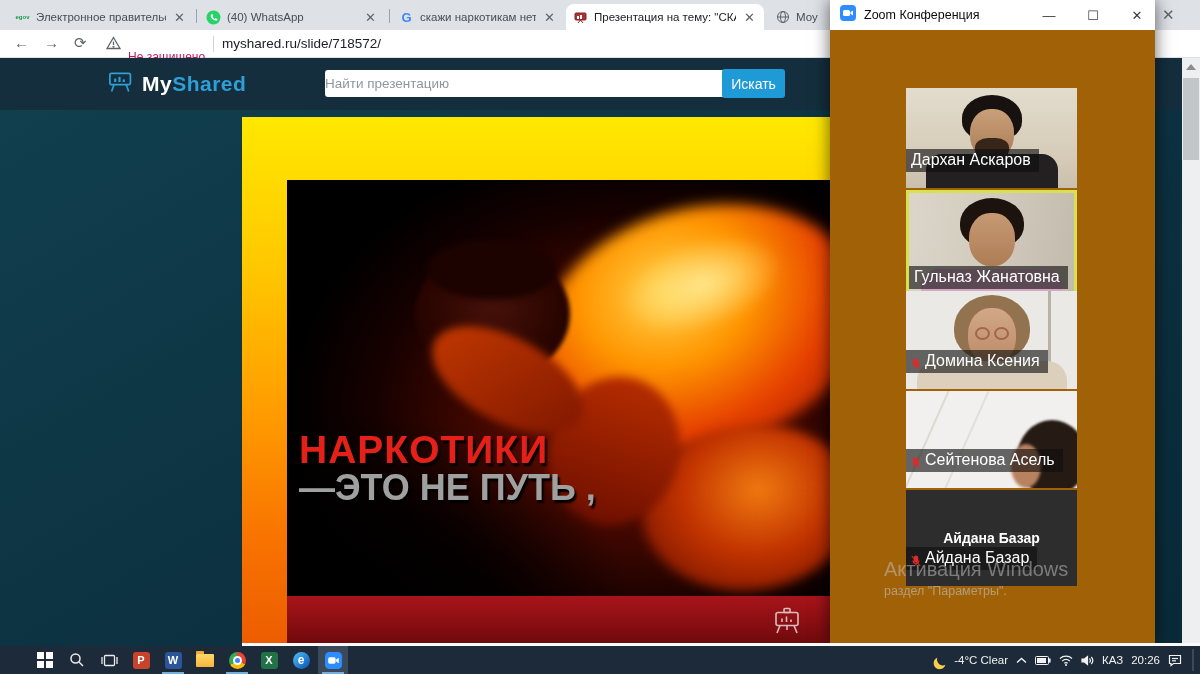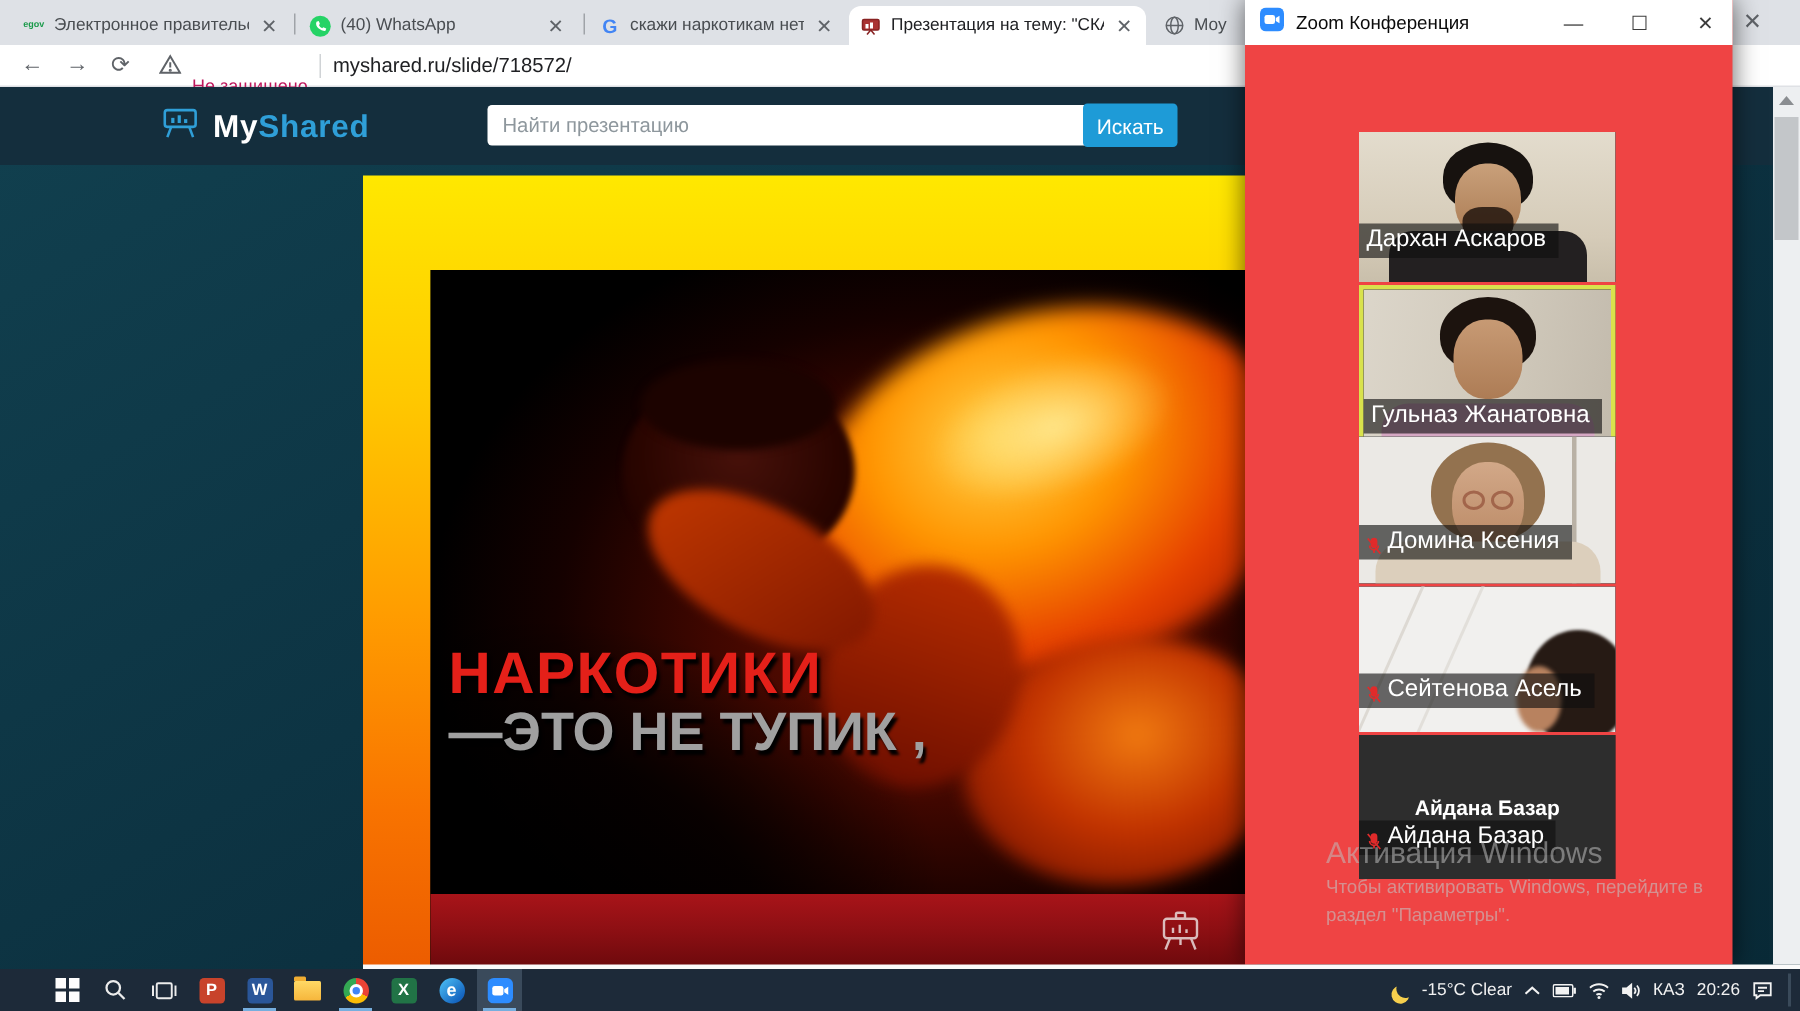--- a/index.html
+++ b/index.html
@@ -25,21 +25,21 @@
   #url-text{left:222px;top:6px;font-size:13.5px;color:#202124}
   #avatar{left:1147px;top:34px;width:19px;height:19px;border-radius:50%;background:repeating-linear-gradient(180deg,#4c4c4c 0 3px,#6e6e6e 3px 5px)}
   #menu-dots{left:1176px;top:34px;font-size:13px;color:#5f6368;letter-spacing:0}
 
   
   #page{left:0;top:58px;width:1200px;height:588px;background:linear-gradient(150deg,#11404f 0%,#0c3140 55%,#092a37 100%);overflow:hidden}
   #ms-header{left:0;top:0;width:1200px;height:52px;background:#142e3d}
   #ms-logo{left:108px;top:12px;display:flex;align-items:center;gap:8px}
   #ms-logo .logo-text{font-size:21px;font-weight:bold;color:#fff;letter-spacing:.5px}
   #ms-logo .logo-text b{color:#2f9fd8}
-  #ms-search{left:325px;top:12px;width:404px;height:27px;border:none;border-radius:3px;padding:0 10px;font-size:13.5px;font-family:"Liberation Sans",sans-serif;color:#333;background:#fff}
+  #ms-search{left:325px;top:12px;width:404px;height:27px;border:none;border-radius:3px;padding:0 0;font-size:13.5px;font-family:"Liberation Sans",sans-serif;color:#333;background:#fff}
   #ms-search::placeholder{color:#8e979d}
   #ms-search-btn{left:722px;top:11px;width:63px;height:29px;background:#1e9bd7;border:none;border-radius:3px;color:#fff;font-size:14px;font-family:"Liberation Sans",sans-serif;display:flex;align-items:center;justify-content:center;cursor:pointer}
 
   
   #slide{left:242px;top:59px;width:596px;height:529px;background:linear-gradient(180deg,#ffe800 0%,#ffc800 28%,#ff9d00 55%,#f87300 80%,#ec5c00 100%)}
   #photo{left:45px;top:63px;width:551px;height:466px;background:#000;overflow:hidden}
   #photo .glow{left:0;top:0;width:100%;height:100%;background:radial-gradient(ellipse 62% 58% at 62% 50%,#701000 0%,#400700 45%,#150100 75%,#000 100%)}
   .blob{position:absolute;border-radius:50%}
   #b-back{left:250px;top:28px;width:330px;height:238px;transform:rotate(-15deg);background:radial-gradient(ellipse at 42% 32%,#ffd24a 0%,#ff9500 32%,#e64000 62%,#8a1000 100%);filter:blur(7px)}
   #b-hl{left:330px;top:60px;width:170px;height:90px;transform:rotate(-18deg);background:radial-gradient(#ffe68a 0%,rgba(255,180,40,0) 70%);filter:blur(5px)}
@@ -57,21 +57,21 @@
   #redband svg{position:absolute;right:36px;top:10px;opacity:.85}
 
   
   #scrollbar{left:1182px;top:0;width:18px;height:585px;background:#edeff1}
   #scroll-up{left:4px;top:6px;width:0;height:0;border-left:5px solid transparent;border-right:5px solid transparent;border-bottom:6px solid #8a8d91}
   #scroll-thumb{left:1px;top:20px;width:16px;height:82px;background:#c3c6c9}
 
   #white-strip{left:242px;top:643px;width:958px;height:3px;background:#fafafa;z-index:40}
 
   
-  #zoomwin{left:830px;top:0;width:325px;height:643px;background:#ef4444;box-shadow:0 0 16px rgba(0,0,0,.6);z-index:30}
+  #zoomwin{left:830px;top:0;width:325px;height:643px;background:#a16207;box-shadow:0 0 16px rgba(0,0,0,.6);z-index:30}
   #zoom-titlebar{left:0;top:0;width:100%;height:30px;background:#fff;display:flex;align-items:center;padding-left:10px;gap:8px}
   #zoom-title{flex:1;font-size:12.5px;color:#0b0b0b}
   .zctl{width:36px;height:30px;display:flex;align-items:center;justify-content:center;font-size:13px;color:#3c3c3c}
   .tile{left:76px;width:171px;background:#222;overflow:hidden}
   .tile .ph{position:absolute;inset:0}
   .name-tag{position:absolute;left:0;bottom:16px;background:rgba(15,15,15,.62);color:#fff;font-size:16px;padding:2px 8px 3px 5px;display:flex;align-items:flex-end;gap:4px;white-space:nowrap}
   .pp{position:absolute}
   .v1 .ph{background:linear-gradient(180deg,#e3dccd 0%,#d5cbb8 70%,#c9bfab 100%)}
   .v1 .hair{left:50%;top:7px;transform:translateX(-50%);width:60px;height:46px;border-radius:50% 50% 42% 42%;background:#17120f}
   .v1 .face{left:50%;top:21px;transform:translateX(-50%);width:44px;height:50px;border-radius:46%;background:linear-gradient(#c9a07a,#aa7b53)}
@@ -214,21 +214,21 @@
         <div id="b-back" class="blob"></div>
         <div id="b-hl" class="blob"></div>
         <div id="b-knee" class="blob"></div>
         <div id="b-arm" class="blob"></div>
         <div id="b-head" class="blob"></div>
         <div id="b-hairtop" class="blob"></div>
         <div id="b-hands" class="blob"></div>
         <div id="b-shadow" class="abs"></div>
         <div id="poster-text" class="abs">
           <div class="l1">НАРКОТИКИ</div>
-          <div class="l2">—ЭТО НЕ ТУПИК ,</div>
+          <div class="l2">—ЭТО НЕ ПУТЬ ,</div>
         </div>
       </div>
       <div id="redband" class="abs">
         <svg width="30" height="30" viewBox="0 0 30 30" fill="none" stroke="#e9dada" stroke-width="1.6">
             <rect x="12" y="2.5" width="6" height="4" rx="1"></rect>
             <rect x="4" y="6.5" width="22" height="13" rx="2"></rect>
             <line x1="10" y1="16" x2="10" y2="12.5"></line>
             <line x1="14.5" y1="16" x2="14.5" y2="10.5"></line>
             <line x1="19" y1="16" x2="19" y2="13.5"></line>
             <line x1="8" y1="19.5" x2="5" y2="27"></line>
@@ -331,21 +331,20 @@
             <line x1="6" y1="10" x2="6" y2="12.5"></line>
             <line x1="1" y1="1" x2="11" y2="13"></line>
           </svg>
         <span>Айдана Базар</span>
       </div>
     </div>
   </div>
 
   <div id="activation" class="abs">
     <div class="a-title">Активация Windows</div>
-    <div class="a-line">Чтобы активировать Windows, перейдите в</div>
     <div class="a-line">раздел "Параметры".</div>
   </div>
 
   <div id="taskbar" class="abs">
     <div class="slot" style="left:30px">
       <span class="startgrid">
           <i></i>
           <i></i>
           <i></i>
           <i></i>
@@ -387,21 +386,21 @@
       <svg width="17" height="17" viewBox="0 0 16 16">
           <rect width="16" height="16" rx="4" fill="#2d8cff"></rect>
           <rect x="3" y="5" width="7" height="6" rx="1.5" fill="#fff"></rect>
           <path d="M10.5 7 L13 5.5 V10.5 L10.5 9z" fill="#fff"></path>
         </svg>
       <span class="runline"></span>
     </div>
 
     <div id="tray">
       <span class="moon"></span>
-      <span>-15°C Clear</span>
+      <span>-4°C Clear</span>
       <svg width="11" height="7" viewBox="0 0 11 7" fill="none" stroke="#f2f2f2" stroke-width="1.4">
           <path d="M1 5.5 L5.5 1.5 L10 5.5"></path>
         </svg>
       <svg width="16" height="9" viewBox="0 0 16 9" fill="none" stroke="#f2f2f2" stroke-width="1">
           <rect x=".5" y=".5" width="13" height="8" rx="1"></rect>
           <rect x="14" y="2.5" width="1.6" height="4" fill="#f2f2f2" stroke="none"></rect>
           <rect x="2" y="2" width="9" height="5" fill="#f2f2f2" stroke="none"></rect>
         </svg>
       <svg width="14" height="11" viewBox="0 0 14 11" fill="none" stroke="#f2f2f2" stroke-width="1.3">
           <path d="M1 3.5 a9 9 0 0 1 12 0 M3.2 6 a6 6 0 0 1 7.6 0 M5.3 8.2 a3 3 0 0 1 3.4 0"></path>

